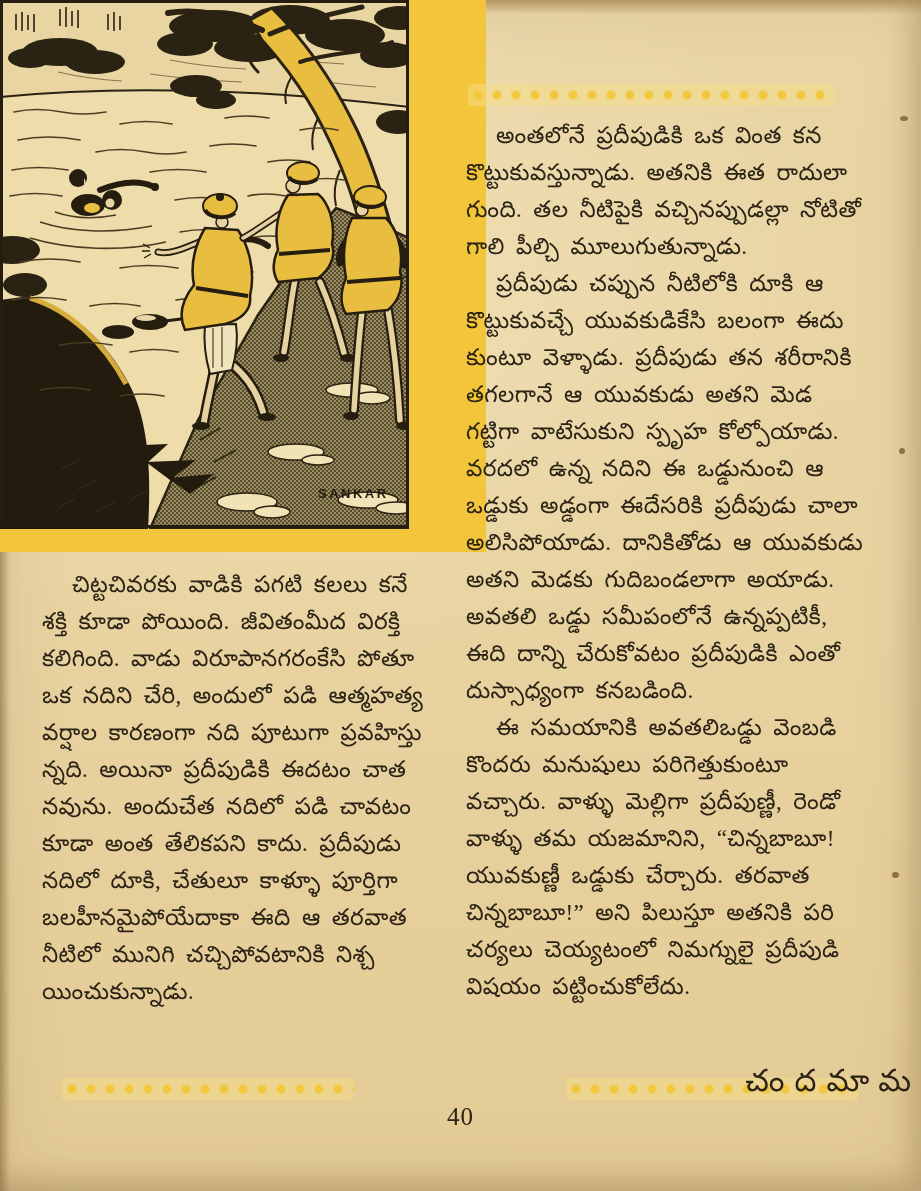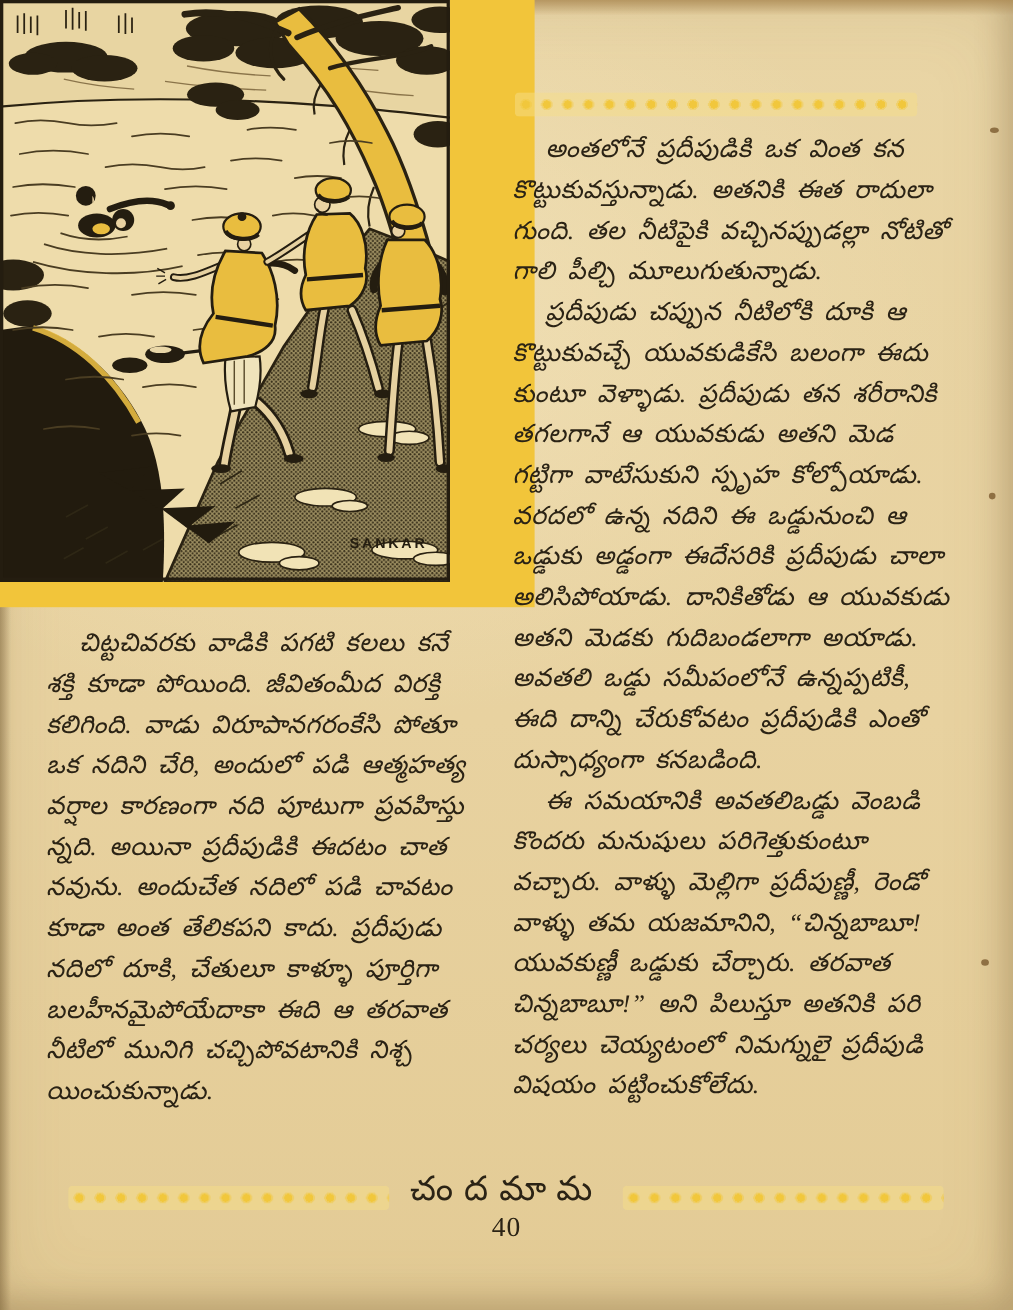--- a/index.html
+++ b/index.html
@@ -14,30 +14,30 @@
   .edge-top{position:absolute;left:0;top:0;width:100%;height:14px;
     background:linear-gradient(180deg,rgba(170,135,80,.75),rgba(170,135,80,0));}
   .edge-left{position:absolute;left:0;top:0;width:10px;height:100%;
     background:linear-gradient(90deg,rgba(110,85,45,.45),rgba(110,85,45,0));}
   .illus-frame{position:absolute;left:0;top:0;width:486px;height:552px;background:#f2c53a;}
   .illus-frame svg{position:absolute;left:0;top:0;display:block;}
   .column{position:absolute;}
   .right-col{left:466px;top:117px;width:406px;}
   .left-col{left:42px;top:566px;width:432px;}
   .line{height:37px;line-height:37px;font-size:23px;white-space:nowrap;overflow:hidden;
-        word-spacing:5px;letter-spacing:.4px;font-style:italic;}
+        word-spacing:5px;letter-spacing:.4px;}
   .line.indent{padding-left:30px;}
   .ornament-band{position:absolute;height:22px;border-radius:4px;
     background-color:rgba(245,221,135,.5);
     background-image:radial-gradient(circle 5.5px at 10px 11px,#f1c73c 0 3.6px,rgba(241,199,60,.45) 3.6px 5.2px,transparent 5.3px);
     background-size:19px 22px;background-repeat:repeat-x;}
   .band-top{left:468px;top:84px;width:366px;}
   .band-foot-l{left:62px;top:1078px;width:292px;}
   .band-foot-r{left:566px;top:1078px;width:292px;}
-  .footer-title{position:absolute;left:0;right:0;top:1060px;text-align:center;
+  .footer-title{position:absolute;left:0;right:0;top:1060px;text-align:right;
     font-size:31px;letter-spacing:10px;line-height:42px;}
   .footer-page{position:absolute;left:0;right:0;top:1102px;text-align:center;
     font-size:25px;line-height:30px;letter-spacing:1px;font-family:Liberation Serif, serif;}
   .speck{position:absolute;border-radius:50%;background:#7a5a2e;opacity:.8;}
   .speck.s1{left:900px;top:116px;width:8px;height:5px;}
   .speck.s2{left:899px;top:448px;width:6px;height:6px;}
   .speck.s3{left:892px;top:872px;width:7px;height:6px;}
 </style>
 </head>
 <body>

